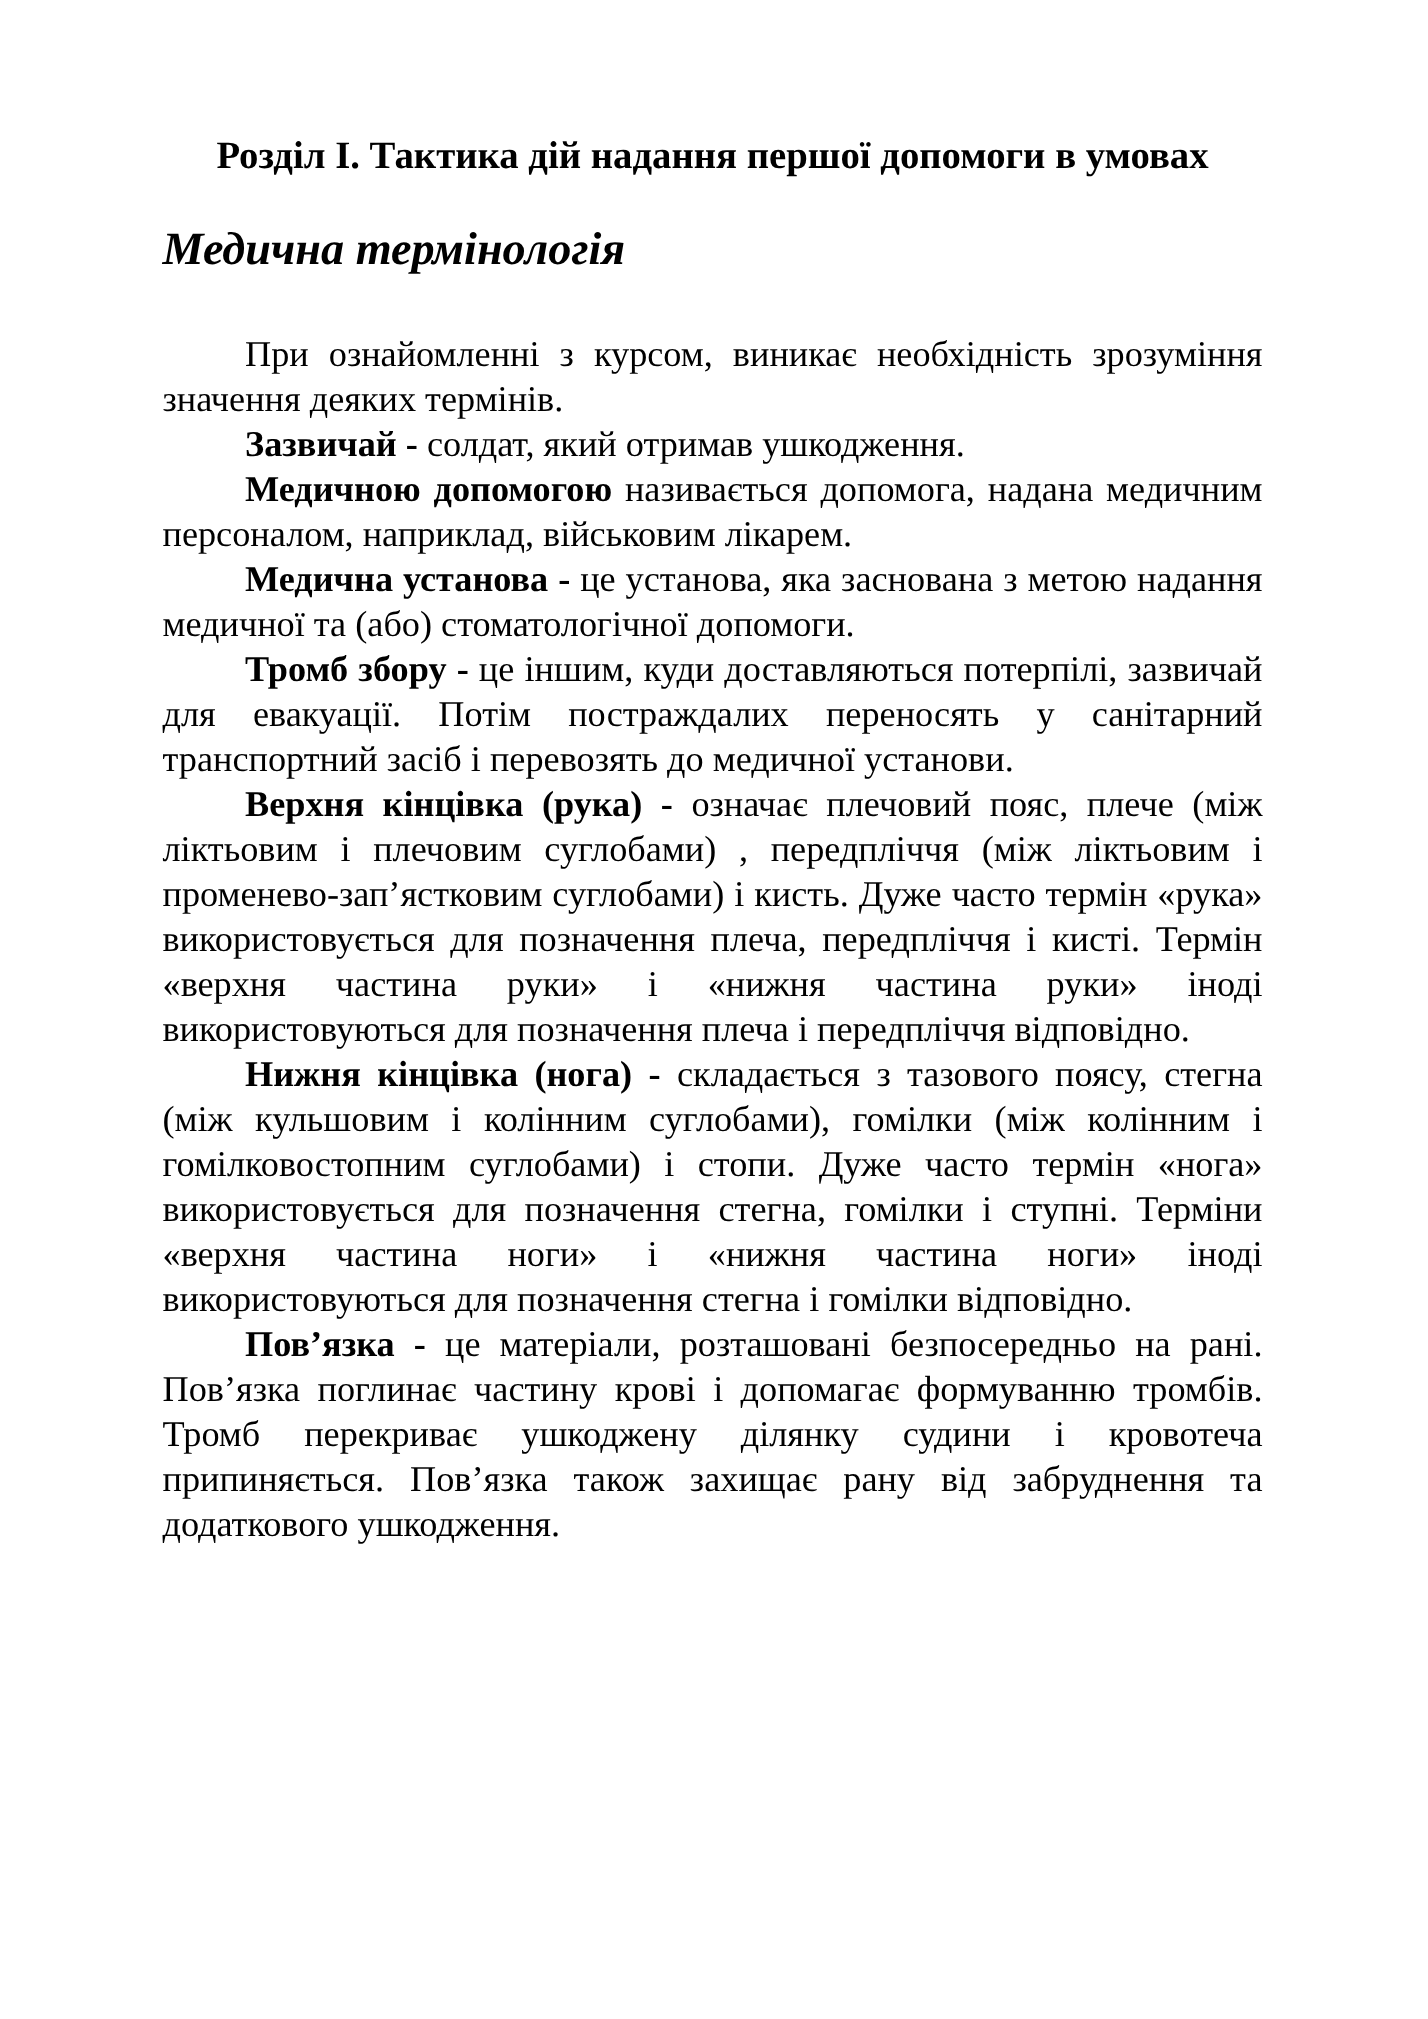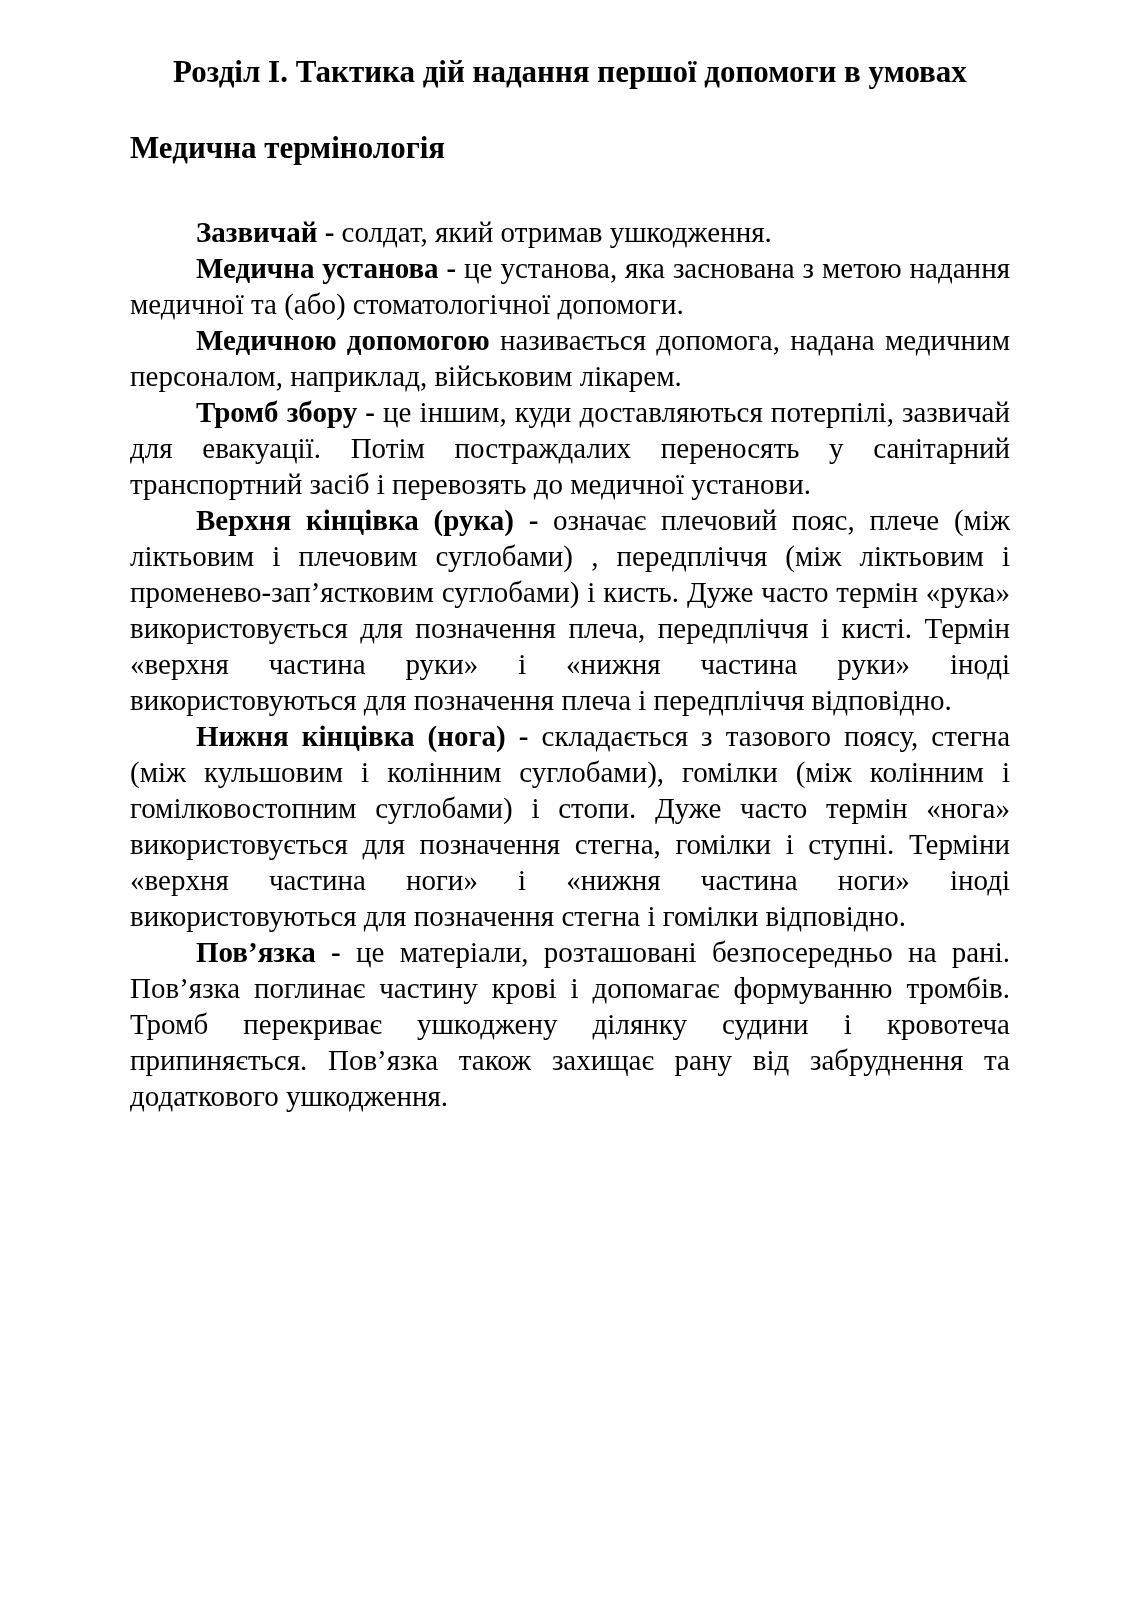--- a/index.html
+++ b/index.html
@@ -11,36 +11,37 @@
     width: 1142px;
     height: 1615px;
     font-family: "Liberation Serif", "DejaVu Serif", serif;
     color: #000000;
     overflow: hidden;
   }
   .page {
     box-sizing: border-box;
     width: 1142px;
     height: 1615px;
-    padding: 50px 132px 0 130px;
+    padding: 102px 132px 0 130px;
     background: #ffffff;
   }
   .doc-title {
     margin: 0;
     text-align: center;
     font-size: 31px;
     font-weight: bold;
     line-height: 44px;
   }
   .section-heading {
     margin: 36px 0 12px 0;
-    font-size: 31px;
+    font-size: 37px;
     font-weight: bold;
     line-height: 36px;
     text-align: left;
+    font-style: italic;
   }
   .content {
     margin-top: 48px;
     font-size: 29px;
     line-height: 36px;
   }
   .content p {
     margin: 0;
     text-indent: 66px;
     text-align: justify;
@@ -54,22 +55,23 @@
 
 <div class="page">
 
   <h1 class="doc-title">
     <span>Розділ І. Тактика дій надання першої допомоги в умовах</span><br>
   </h1>
 
   <h2 class="section-heading">Медична термінологія</h2>
 
   <div class="content">
+    <p><span class="term"></span><span>При ознайомленні з курсом, виникає необхідність зрозуміння значення деяких термінів.</span></p>
     <p><span class="term">Зазвичай -</span><span> солдат, який отримав ушкодження.</span></p>
+    <p><span class="term">Медичною допомогою</span><span> називається допомога, надана медичним персоналом, наприклад, військовим лікарем.</span></p>
     <p><span class="term">Медична установа -</span><span> це установа, яка заснована з метою надання медичної та (або) стоматологічної допомоги.</span></p>
-    <p><span class="term">Медичною допомогою</span><span> називається допомога, надана медичним персоналом, наприклад, військовим лікарем.</span></p>
     <p><span class="term">Тромб збору -</span><span> це іншим, куди доставляються потерпілі, зазвичай для евакуації. Потім постраждалих переносять у санітарний транспортний засіб і перевозять до медичної установи.</span></p>
     <p><span class="term">Верхня кінцівка (рука) -</span><span> означає плечовий пояс, плече (між ліктьовим і плечовим суглобами) , передпліччя (між ліктьовим і променево-зап’ястковим суглобами) і кисть. Дуже часто термін «рука» використовується для позначення плеча, передпліччя і кисті. Термін «верхня частина руки» і «нижня частина руки» іноді використовуються для позначення плеча і передпліччя відповідно.</span></p>
     <p><span class="term">Нижня кінцівка (нога) -</span><span> складається з тазового поясу, стегна (між кульшовим і колінним суглобами), гомілки (між колінним і гомілковостопним суглобами) і стопи. Дуже часто термін «нога» використовується для позначення стегна, гомілки і ступні. Терміни «верхня частина ноги» і «нижня частина ноги» іноді використовуються для позначення стегна і гомілки відповідно.</span></p>
     <p><span class="term">Пов’язка -</span><span> це матеріали, розташовані безпосередньо на рані. Пов’язка поглинає частину крові і допомагає формуванню тромбів. Тромб перекриває ушкоджену ділянку судини і кровотеча припиняється. Пов’язка також захищає рану від забруднення та додаткового ушкодження.</span></p>
   </div>
 
 </div>
 
 </body></html>

